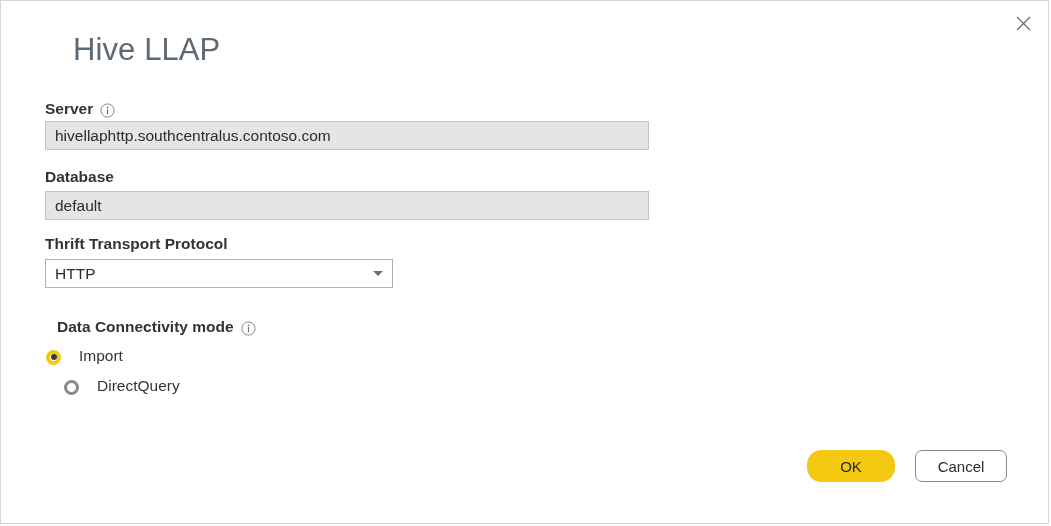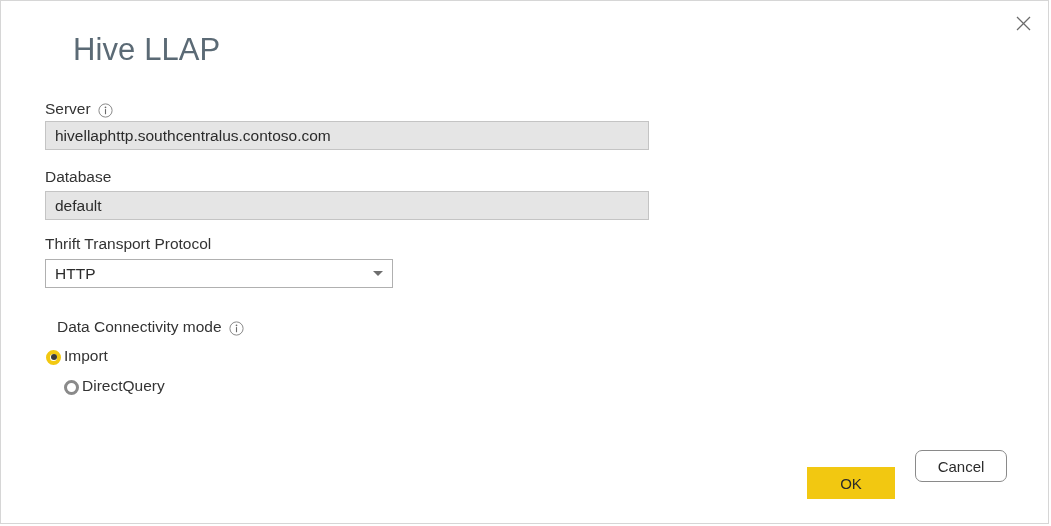--- a/index.html
+++ b/index.html
@@ -51,20 +51,21 @@
 
   .field-label {
     position: absolute;
     font-size: 15.5px;
     color: #333333;
     line-height: 20px;
     white-space: nowrap;
     display: flex;
     align-items: center;
     gap: 7px;
+    font-weight: bold;
   }
   .info-icon {
     display: inline-flex;
     align-items: center;
     justify-content: center;
     width: 15px;
     height: 15px;
     flex: 0 0 auto;
     position: relative;
     top: 1px;
@@ -111,21 +112,21 @@
     border-right: 5px solid transparent;
     border-top: 5px solid #6e6e6e;
     flex: 0 0 auto;
     margin-left: 6px;
   }
 
   .radio-row {
     position: absolute;
     display: flex;
     align-items: center;
-    gap: 3px;
+    gap: 18px;
     cursor: pointer;
     white-space: nowrap;
   }
   .radio-mark {
     width: 15px;
     height: 15px;
     border-radius: 50%;
     box-sizing: border-box;
     flex: 0 0 auto;
     display: flex;
@@ -240,16 +241,16 @@
   <div class="radio-row" style="left:45px; top:345px;">
     <span class="radio-mark on"></span>
     <span class="radio-label">Import</span>
   </div>
 
   <div class="radio-row" style="left:63px; top:375px;">
     <span class="radio-mark off"></span>
     <span class="radio-label">DirectQuery</span>
   </div>
 
-  <button class="btn btn-primary" style="left:806px; top:466px; width:88px;">OK</button>
+  <button class="btn btn-primary" style="left:806px; top:449px; width:88px;border-radius:14px;">OK</button>
   <button class="btn btn-secondary" style="left:914px; top:449px; width:92px;border-radius:7px;">Cancel</button>
 
 </div>
 
 </body></html>

